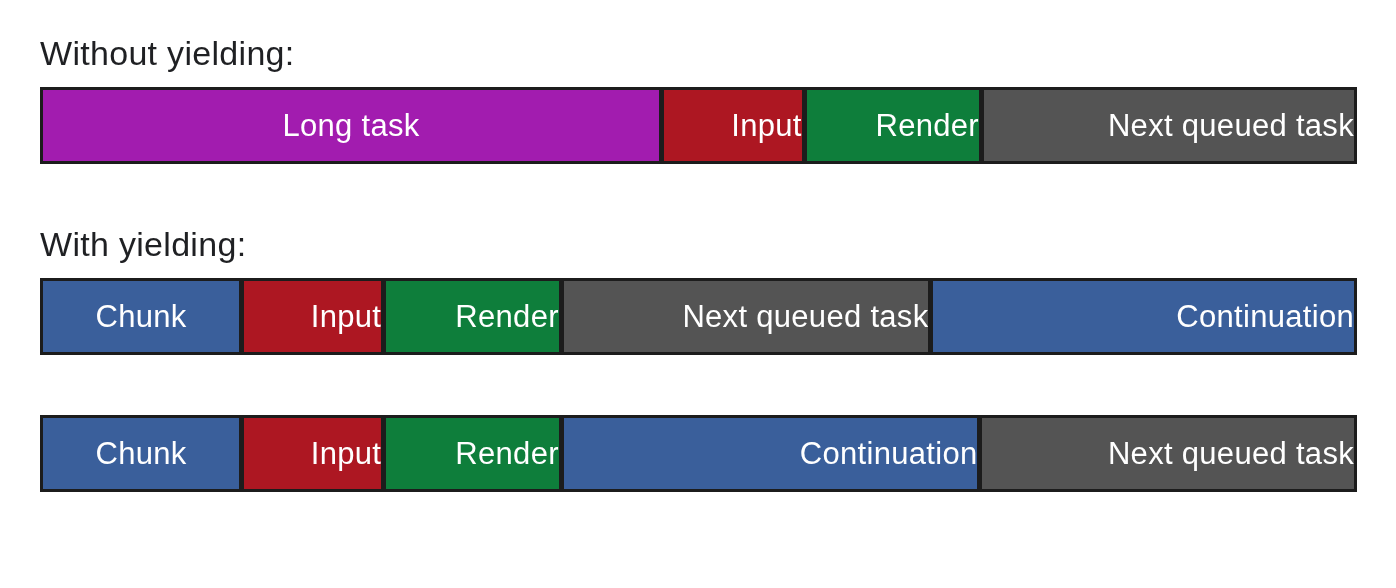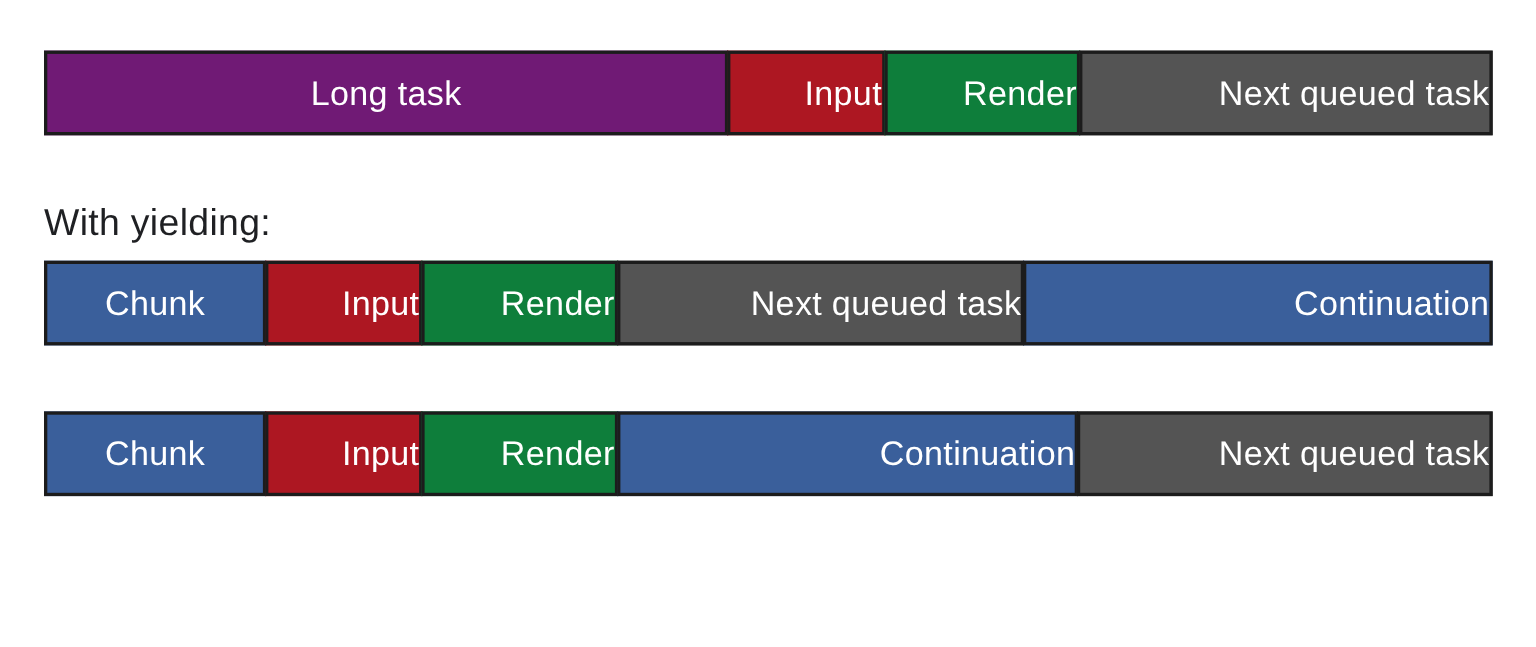--- a/index.html
+++ b/index.html
@@ -57,22 +57,23 @@
     white-space: nowrap;
     letter-spacing: 0.3px;
   }
 </style>
 </head>
 <body>
 
 <div class="diagram">
 
     <section class="section">
+      <h2 class="heading" style="color: rgb(31, 32, 35);">Without yielding:</h2>
       <div class="bar">
-    <div class="segment" style="flex: 626 0 0px; background: #701a75; border-color: rgb(28, 28, 28);">
+    <div class="segment" style="flex: 626 0 0px; background: #a21caf; border-color: rgb(28, 28, 28);">
       <span class="segment-label" style="color: rgb(255, 255, 255);">Long task</span>
     </div>
 
     <div class="segment" style="flex: 140 0 0px; background: rgb(173, 23, 34); border-color: rgb(28, 28, 28);">
       <span class="segment-label" style="color: rgb(255, 255, 255);">Input</span>
     </div>
 
     <div class="segment" style="flex: 175 0 0px; background: rgb(14, 126, 59); border-color: rgb(28, 28, 28);">
       <span class="segment-label" style="color: rgb(255, 255, 255);">Render</span>
     </div>

